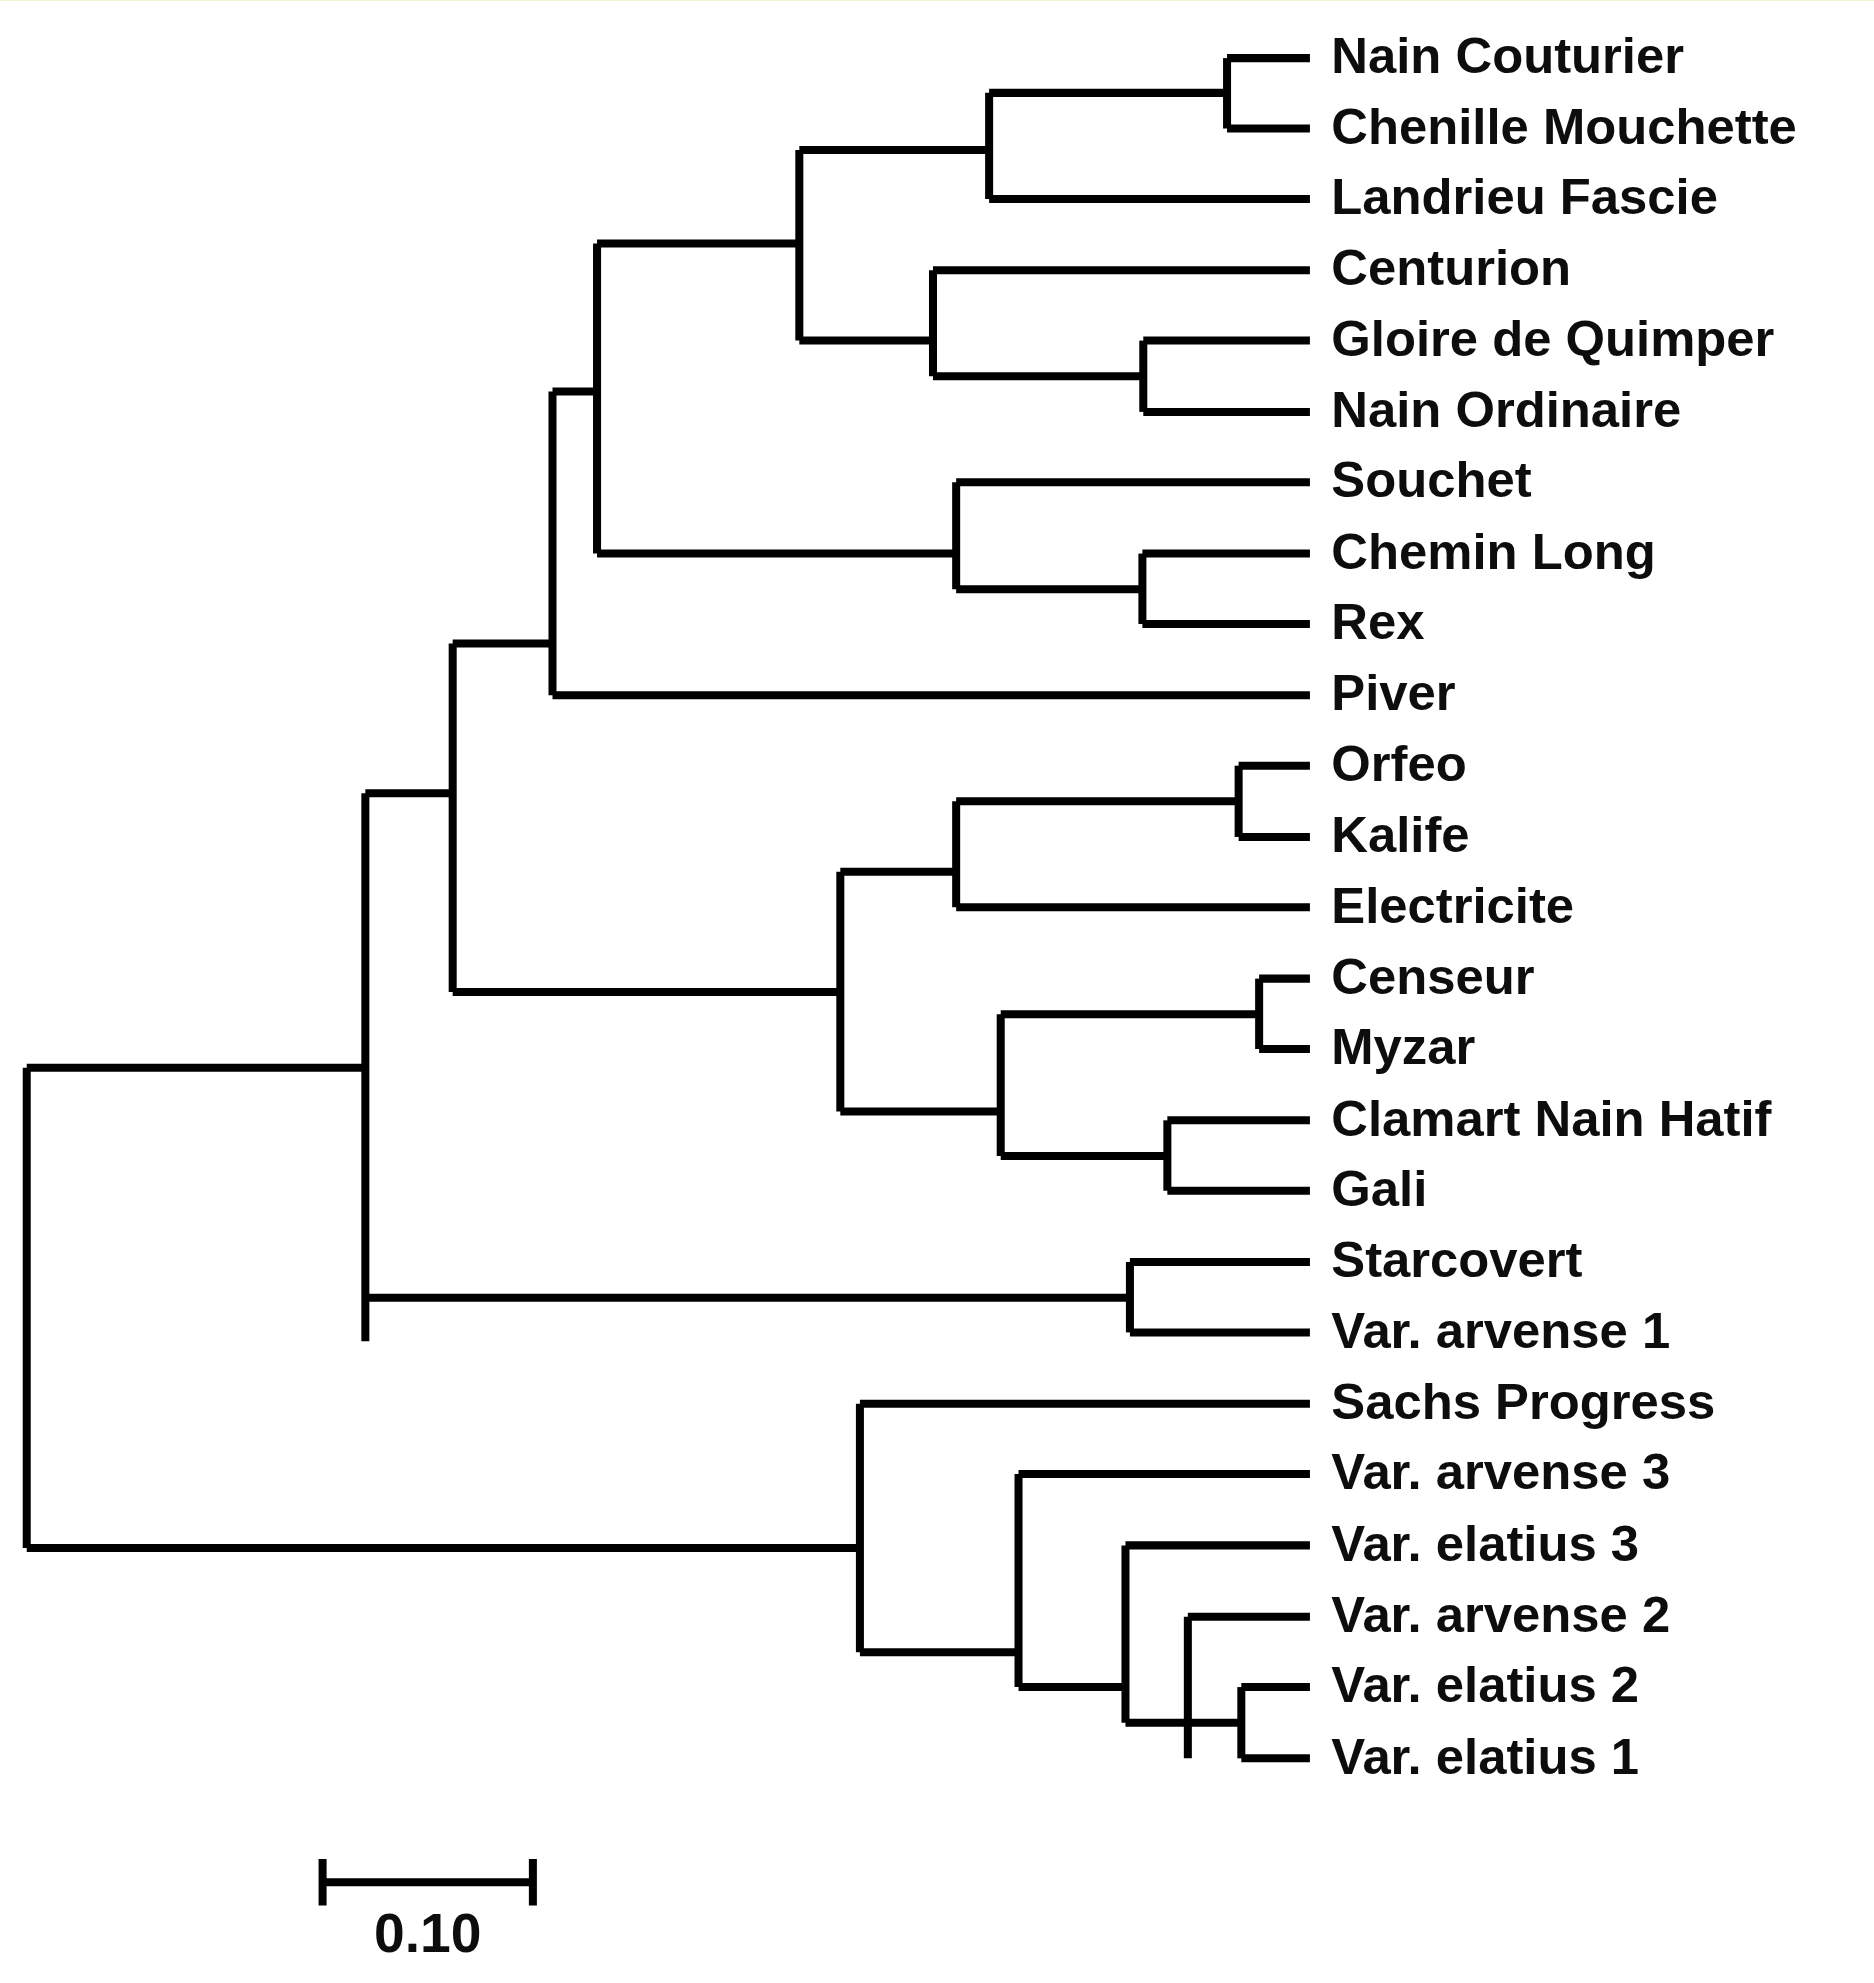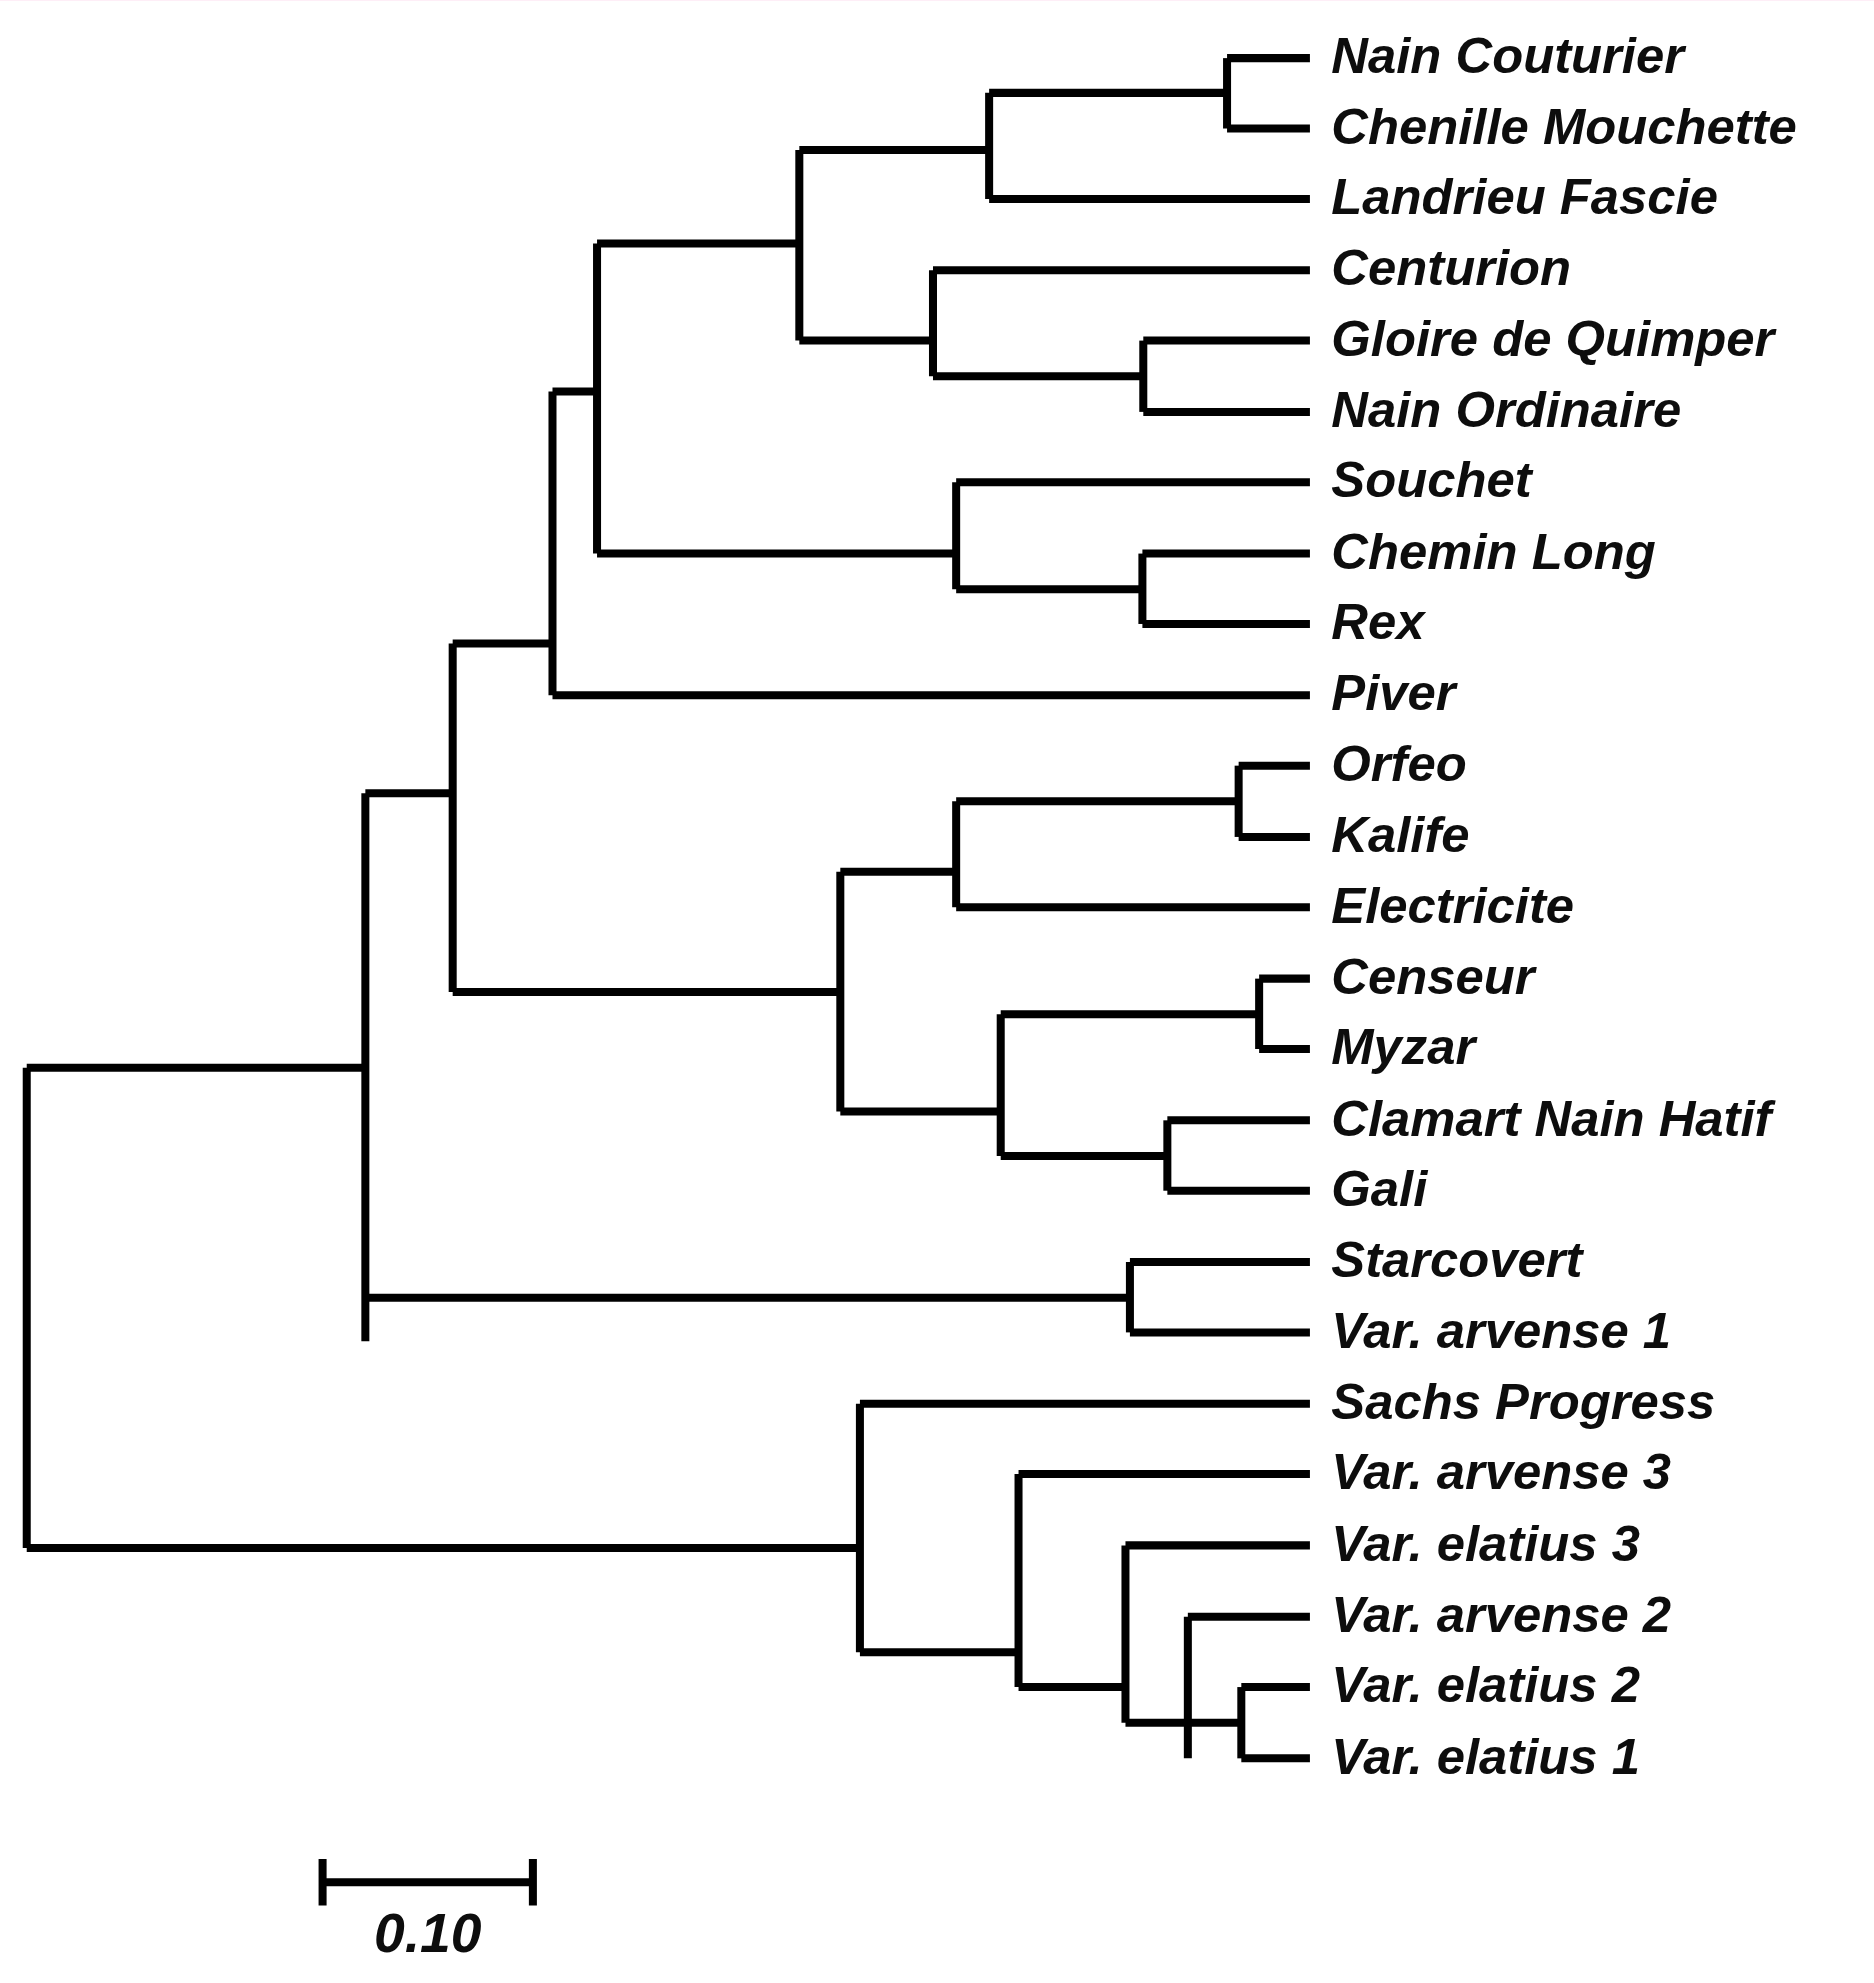--- a/index.html
+++ b/index.html
@@ -10,22 +10,21 @@
   body {
     font-family: "Liberation Sans", sans-serif;
     width: 1874px;
     height: 1984px;
     overflow: hidden;
   }
   #figure {
     position: relative;
     width: 1874px;
     height: 1809px;
-    background: #f9a8d4;
-    font-style: italic;
+    background: #84cc16;
   }
   #tree-svg {
     display: block;
     width: 1874px;
     height: 1984px;
   }
   .branch {
     stroke: #000000;
     stroke-width: 9;
     stroke-linecap: butt;

